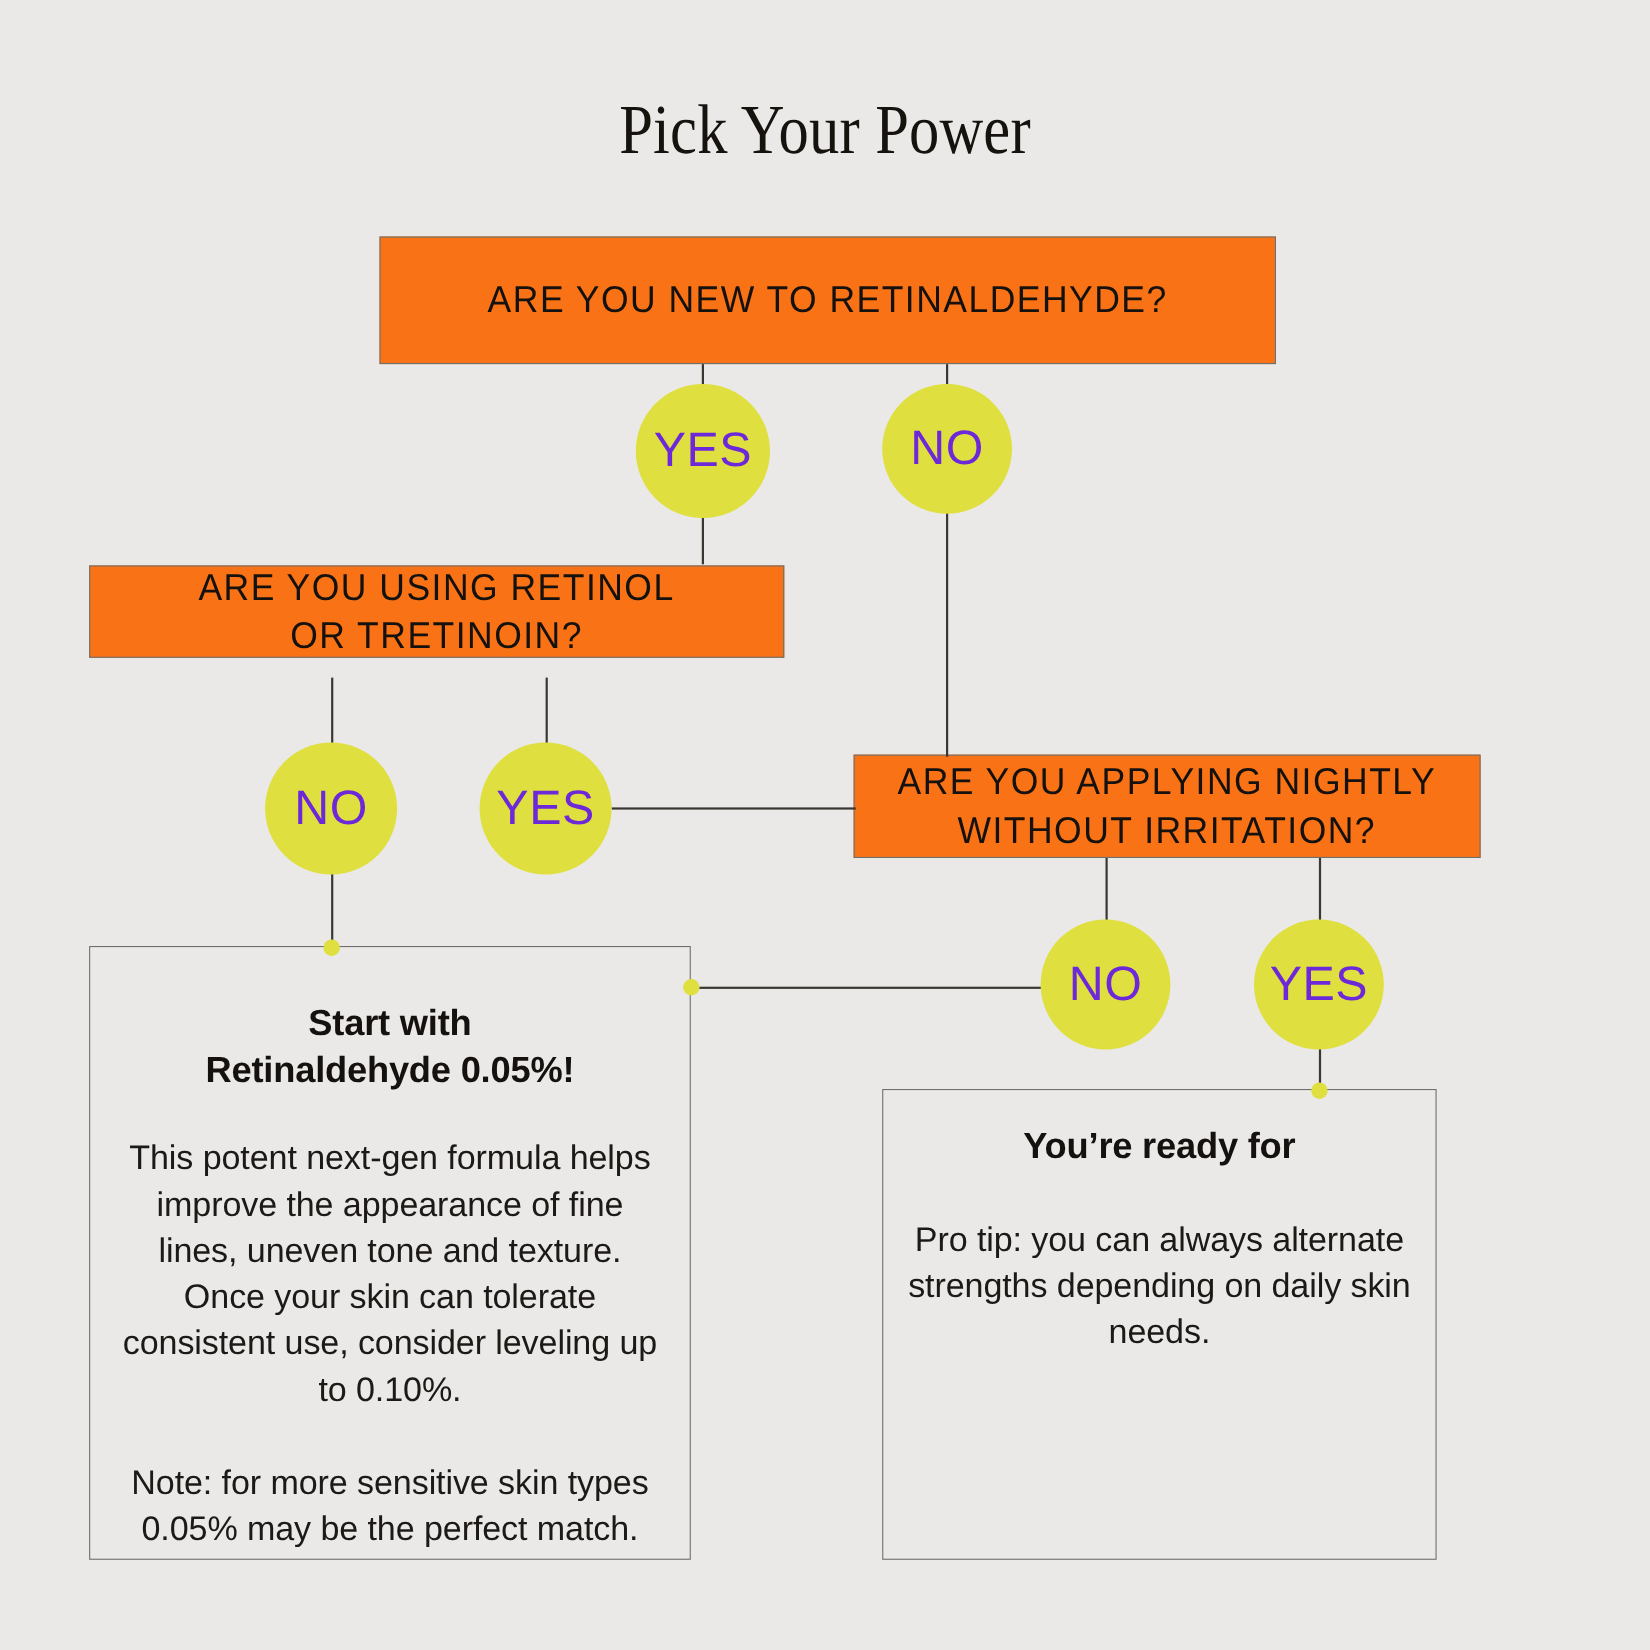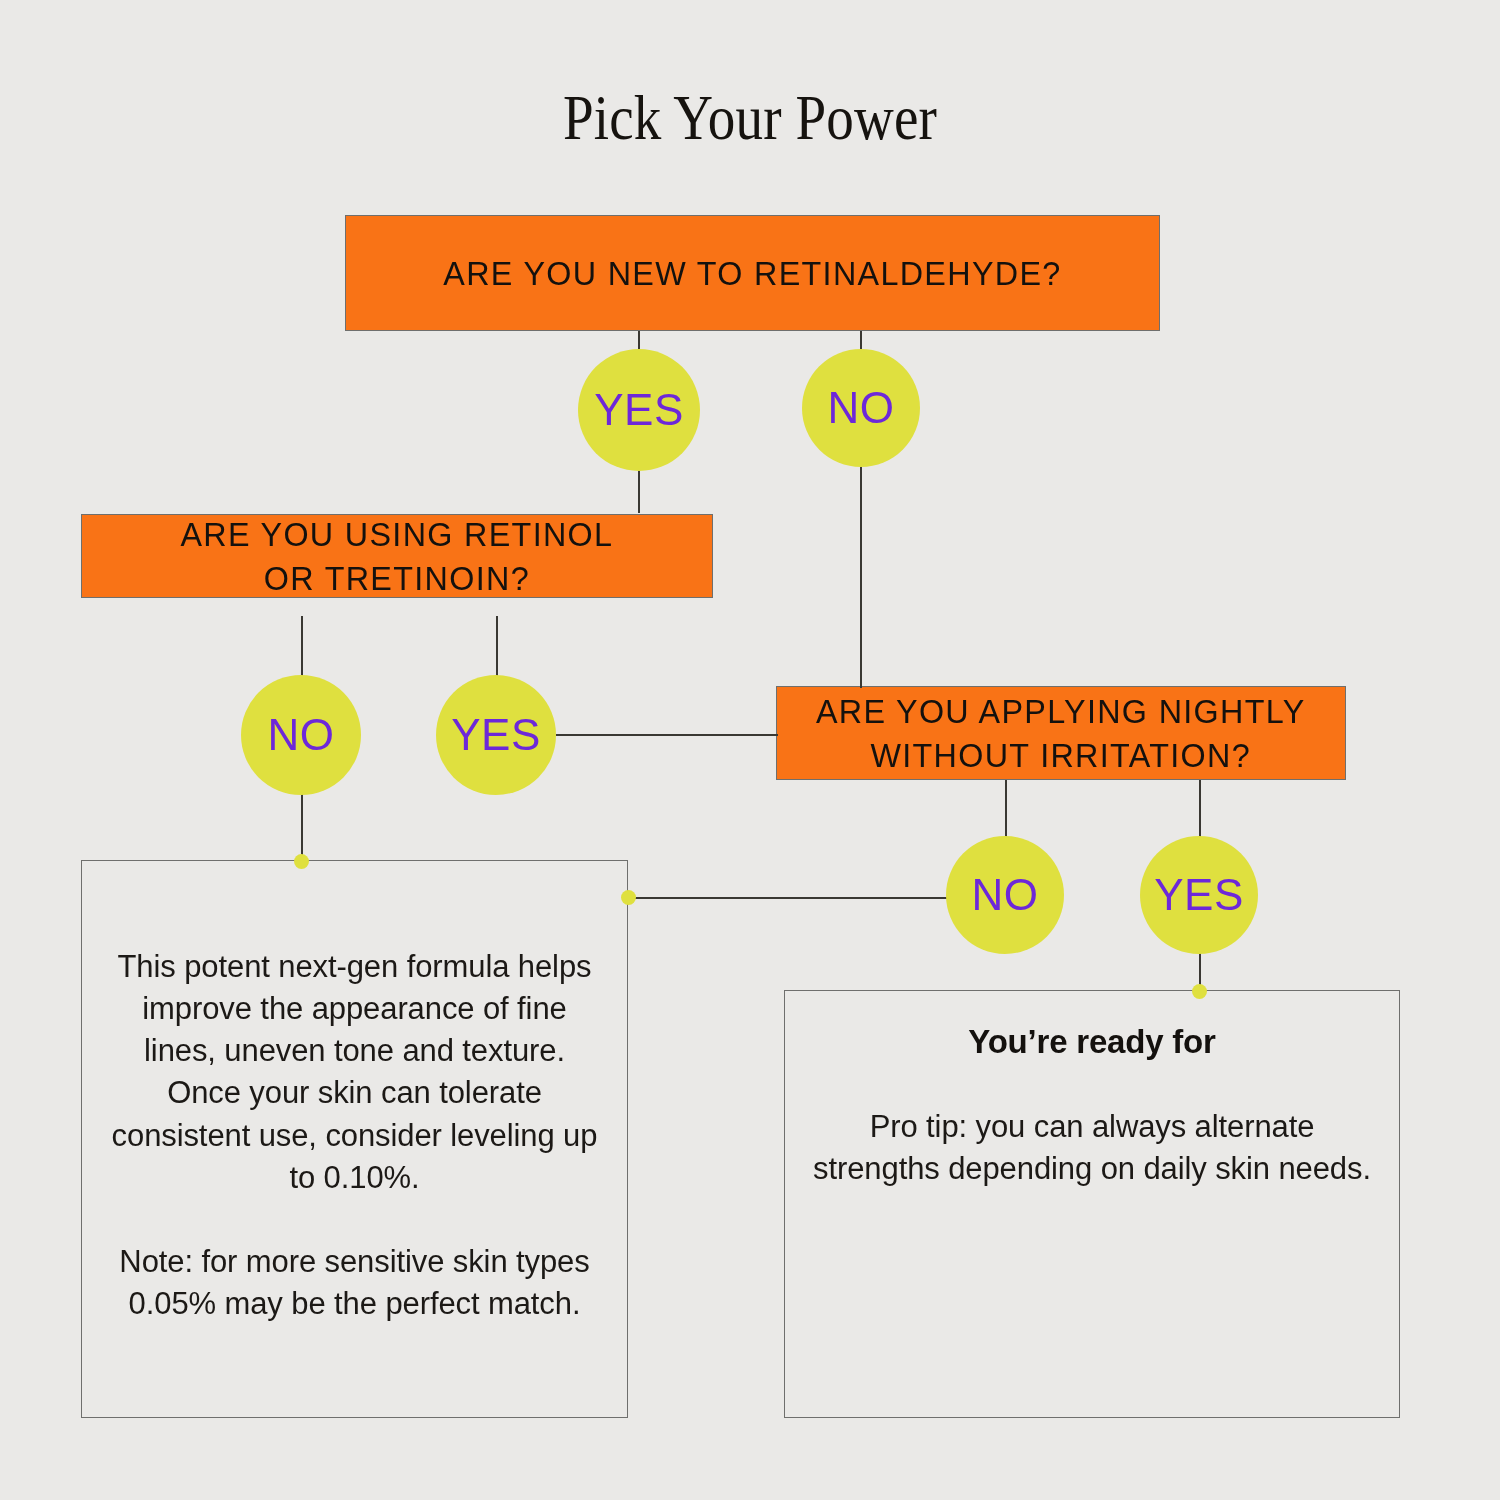--- a/index.html
+++ b/index.html
@@ -103,21 +103,21 @@
 
   
   .rbox {
     position: absolute;
     box-sizing: border-box;
     border: 1.5px solid #6f6f6d;
     background: #eae9e7;
     z-index: 3;
   }
   #r-left  { left: 81px;  top: 860px; width: 547px; height: 558px; }
-  #r-right { left: 784px; top: 990px; width: 616px; height: 428px; }
+  #r-right { left: 802px; top: 990px; width: 504px; height: 428px; }
 
   .rbox .inner {
     padding: 0 22px;
     text-align: center;
   }
   .r-head {
     font-family: "Liberation Sans", sans-serif;
     font-weight: bold;
     font-size: 33px;
     line-height: 1.30;
@@ -194,20 +194,24 @@
 
   <div class="circle" id="c-yes-1">YES</div>
   <div class="circle" id="c-no-1">NO</div>
   <div class="circle" id="c-no-2">NO</div>
   <div class="circle" id="c-yes-2">YES</div>
   <div class="circle" id="c-no-3">NO</div>
   <div class="circle" id="c-yes-3">YES</div>
 
   <div class="rbox" id="r-left">
     <div class="inner">
+      <div class="r-head">
+        <span>Start with</span><br>
+        <span>Retinaldehyde 0.05%!</span>
+      </div>
       <div class="r-para p1">This potent next-gen formula helps improve the appearance of fine lines, uneven tone and texture. Once your skin can tolerate consistent use, consider leveling up to 0.10%.</div>
       <div class="r-para p2">Note: for more sensitive skin types 0.05% may be the perfect match.</div>
     </div>
   </div>
 
   <div class="rbox" id="r-right">
     <div class="inner">
       <div class="r-head">
         <span>You’re ready for</span><br>
       </div>

